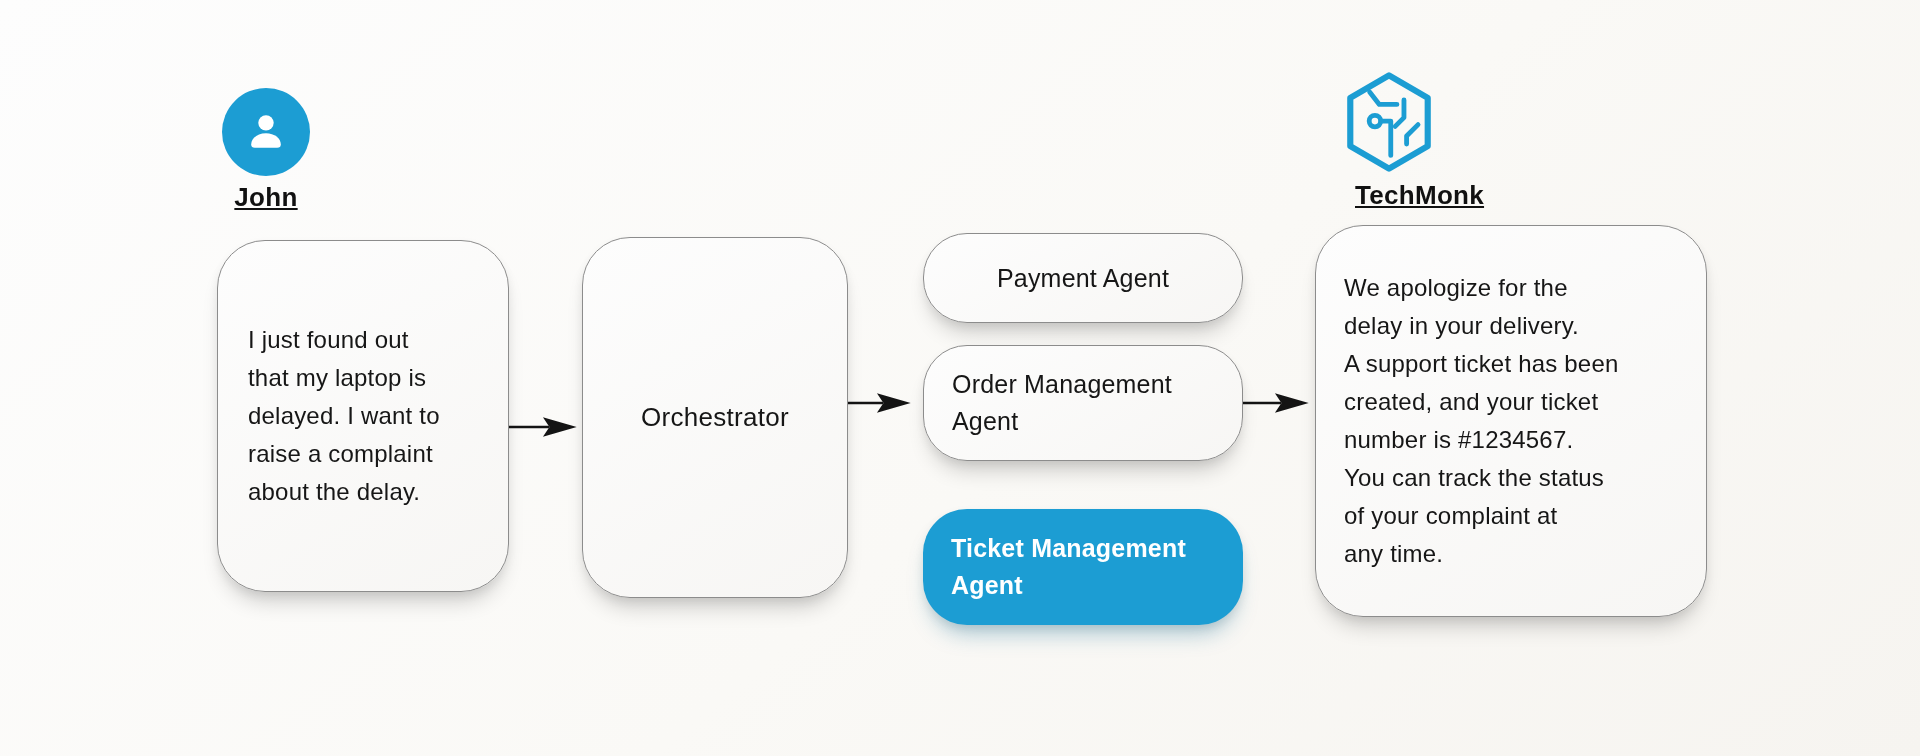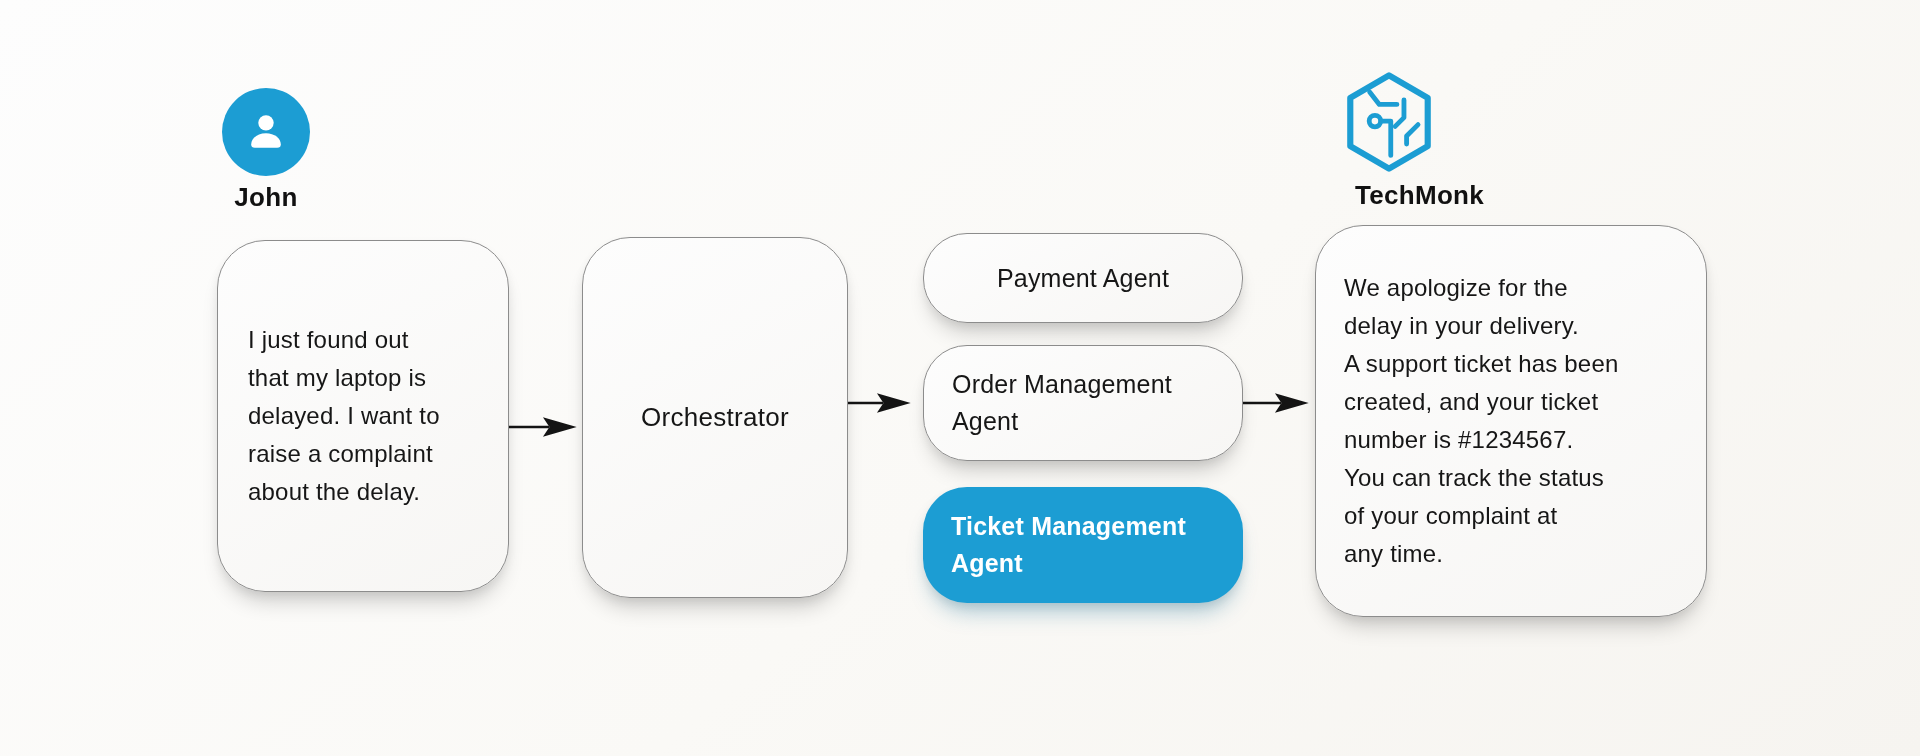--- a/index.html
+++ b/index.html
@@ -37,21 +37,21 @@
   .message-box { left: 217px; top: 240px; width: 292px; height: 352px; padding: 0 30px; }
   
   .orchestrator-box { left: 582px; top: 237px; width: 266px; height: 361px; justify-content: center; }
   .orchestrator-box .label { font-size: 26px; font-weight: 500; letter-spacing: 0.3px; }
   
   .agent { left: 923px; width: 320px; border-radius: 44px; }
   .agent .msg-text { font-size: 25px; line-height: 37px; }
   .agent-payment { top: 233px; height: 90px; justify-content: center; }
   .agent-order   { top: 345px; height: 116px; padding: 7px 28px; }
   .agent-ticket  {
-    top: 487px; height: 116px; padding: 0 28px;
+    top: 509px; height: 116px; padding: 0 28px;
     background: var(--accent, #1c9dd3);
     border: none;
     color: #ffffff;
     box-shadow: 0 16px 22px -8px rgba(20,110,150,0.35), 0 4px 10px rgba(0,0,0,0.08);
   }
   .agent-ticket .msg-text { font-weight: 700; }
   
   .response-box { left: 1315px; top: 225px; width: 392px; height: 392px; padding: 0 28px; }
   
   .avatar {
@@ -61,20 +61,21 @@
     border-radius: 50%;
     background: var(--accent, #1c9dd3);
     display: flex; align-items: center; justify-content: center;
   }
   .actor-label {
     position: absolute;
     font-size: 26px;
     font-weight: 600;
     color: #111111;
     letter-spacing: 0.3px;
+    text-decoration: underline;
   }
   .user-label { left: 180px; top: 182px; width: 172px; text-align: center; }
   .brand-logo { position: absolute; left: 1345px; top: 68px; width: 88px; height: 108px; }
   .brand-label { left: 1347px; top: 180px; margin-left: 8px; }
   
   .arrows { position: absolute; inset: 0; width: 100%; height: 100%; pointer-events: none; }
 </style>
 </head>
 <body>
 

